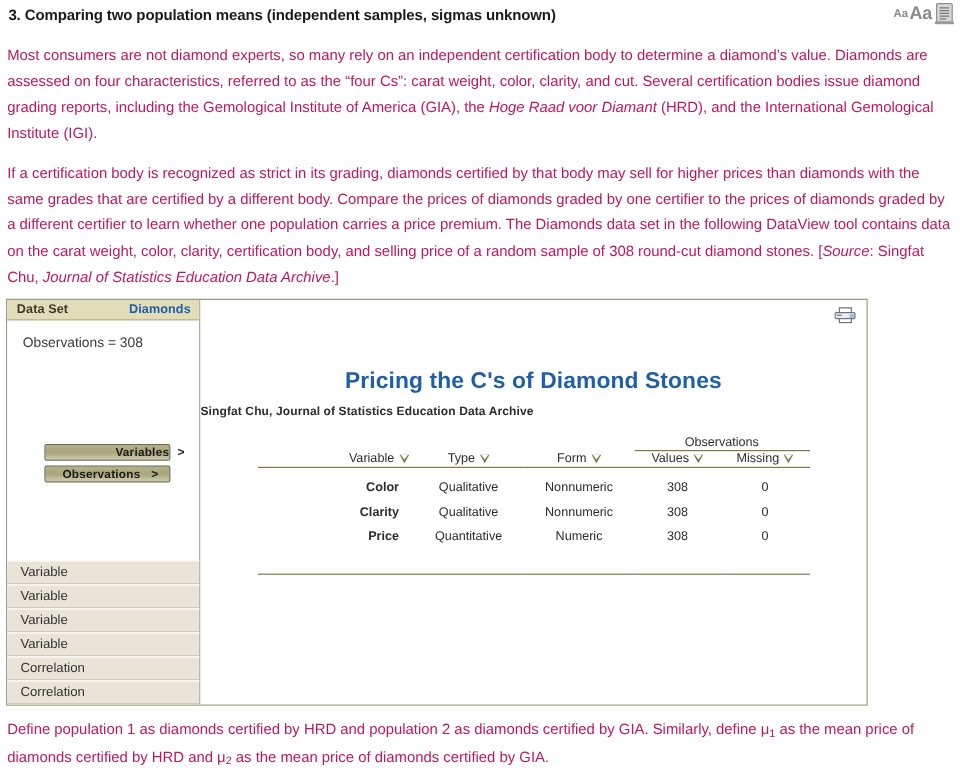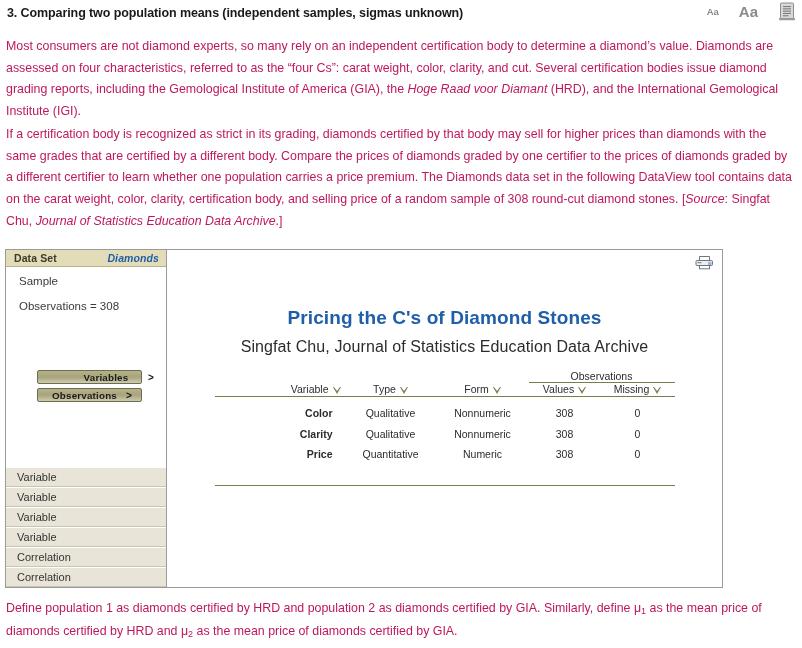--- a/index.html
+++ b/index.html
@@ -27,21 +27,21 @@
     font-size: 12.5px;
     font-weight: bold;
     color: #1a1a1a;
     padding-left: 7px;
     letter-spacing: -0.1px;
     white-space: nowrap;
   }
   .header-tools {
     position: absolute;
     right: 6px; top: 2px;
-    display: flex; align-items: center; gap: 20px;
+    display: flex; align-items: center; gap: 1px;
   }
   .aa-small {
     font-size: 9.5px; font-weight: bold; color: #8a8a8a;
     line-height: 1;
   }
   .aa-large {
     font-size: 15px; font-weight: bold; color: #8a8a8a;
     line-height: 1;
   }
   .print-doc-icon { width: 18px; height: 19px; display: block; }
@@ -50,21 +50,21 @@
   .prose {
     position: absolute;
     left: 6px;
     width: 790px;
     font-size: 12.4px;
     line-height: 21.7px;
     color: #be185d;
   }
   .prose em { font-style: italic; }
   #para1 { top: 36px; }
-  #para2 { top: 124px; }
+  #para2 { top: 134px; }
   #para3 { top: 598px; }
   .prose sub { font-size: 9px; vertical-align: baseline; position: relative; top: 2px; }
 
   
   .dataview {
     position: absolute;
     left: 5px; top: 249px;
     width: 718px; height: 339px;
     border: 1px solid #9a9a9a;
     background: #bef264;
@@ -80,21 +80,21 @@
   .dv-sidebar-header {
     height: 17px;
     background: #e3dcb8;
     border-bottom: 1px solid #b9b292;
     display: flex; align-items: center;
     justify-content: space-between;
     padding: 0 7px 0 8px;
     font-size: 10.5px; font-weight: bold;
   }
   .dv-sidebar-header .label { color: #3d3a2a; letter-spacing: 0.1px; }
-  .dv-sidebar-header .value { color: #1f5ea8; letter-spacing: 0.1px; font-style: italic; }
+  .dv-sidebar-header .value { color: #1f5ea8; letter-spacing: 0.1px; }
 
   .dv-sample {
     font-size: 11.5px; color: #3b3b3b;
     padding: 8px 0 0 13px;
   }
   .dv-stats {
     font-size: 11.5px; color: #3b3b3b;
     padding: 11px 0 0 13px;
     line-height: 16px;
   }
@@ -104,21 +104,21 @@
     left: 0; top: 120px; width: 161px;
   }
   .dv-btn-row { display: flex; align-items: center; margin-bottom: 4px; padding-left: 31px; }
   .dv-btn {
     width: 105px; height: 14px;
     background: linear-gradient(to bottom, #b5b189 0%, #a8a47c 50%, #cfcbae 100%);
     border: 1px solid #6f6c54;
     border-radius: 2px;
     font-size: 9.8px; font-weight: bold;
     color: #1a1a1a;
-    display: flex; align-items: center; justify-content: center;
+    display: flex; align-items: center; justify-content: flex-end;
     letter-spacing: 0.2px;
     cursor: pointer;
     padding-left: 33px;
   }
   .dv-btn.with-arrow { justify-content: space-between; padding: 0 9px 0 14px; }
   .dv-arrow-ext {
     font-size: 10px; font-weight: bold; color: #1a1a1a;
     margin-left: 6px;
   }
   .dv-arrow-in { font-size: 10px; font-weight: bold; }
@@ -152,22 +152,21 @@
   }
 
   .report-title {
     text-align: center;
     font-size: 19px; font-weight: bold;
     color: #1f5ea8;
     margin-top: 57px;
     letter-spacing: 0.1px;
   }
   .report-subtitle {
-    text-align: center;
-    font-size: 16px; font-weight: normal;
+    font-size: 10px; font-weight: bold;
     color: #2c2c2c;
     margin-top: 9px;
     letter-spacing: 0.1px;
   }
 
   .vtable {
     margin: 14px auto 0 auto;
     border-collapse: collapse;
     width: 460px;
   }
@@ -257,21 +256,20 @@
   <div class="prose" id="para2">If a certification body is recognized as strict in its grading, diamonds certified by that body may sell for higher prices than diamonds with the same grades that are certified by a different body. Compare the prices of diamonds graded by one certifier to the prices of diamonds graded by a different certifier to learn whether one population carries a price premium. The Diamonds data set in the following DataView tool contains data on the carat weight, color, clarity, certification body, and selling price of a random sample of 308 round-cut diamond stones. [<em>Source</em>: Singfat Chu, <em>Journal of Statistics Education Data Archive</em>.]</div>
   <div class="prose" id="para3">Define population 1 as diamonds certified by HRD and population 2 as diamonds certified by GIA. Similarly, define μ<sub>1</sub> as the mean price of diamonds certified by HRD and μ<sub>2</sub> as the mean price of diamonds certified by GIA.</div>
 
   <div class="dataview">
 
     <div class="dv-sidebar">
       <div class="dv-sidebar-header">
         <span class="label">Data Set</span>
         <span class="value">Diamonds</span>
       </div>
-      <div class="dv-sample">Sample</div>
       <div class="dv-stats">
         <div>Observations = 308</div>
       </div>
 
       <div class="dv-buttons">
         <div class="dv-btn-row">
           <div class="dv-btn">
             <span>Variables</span>
           </div>
           <span class="dv-arrow-ext">&gt;</span>

